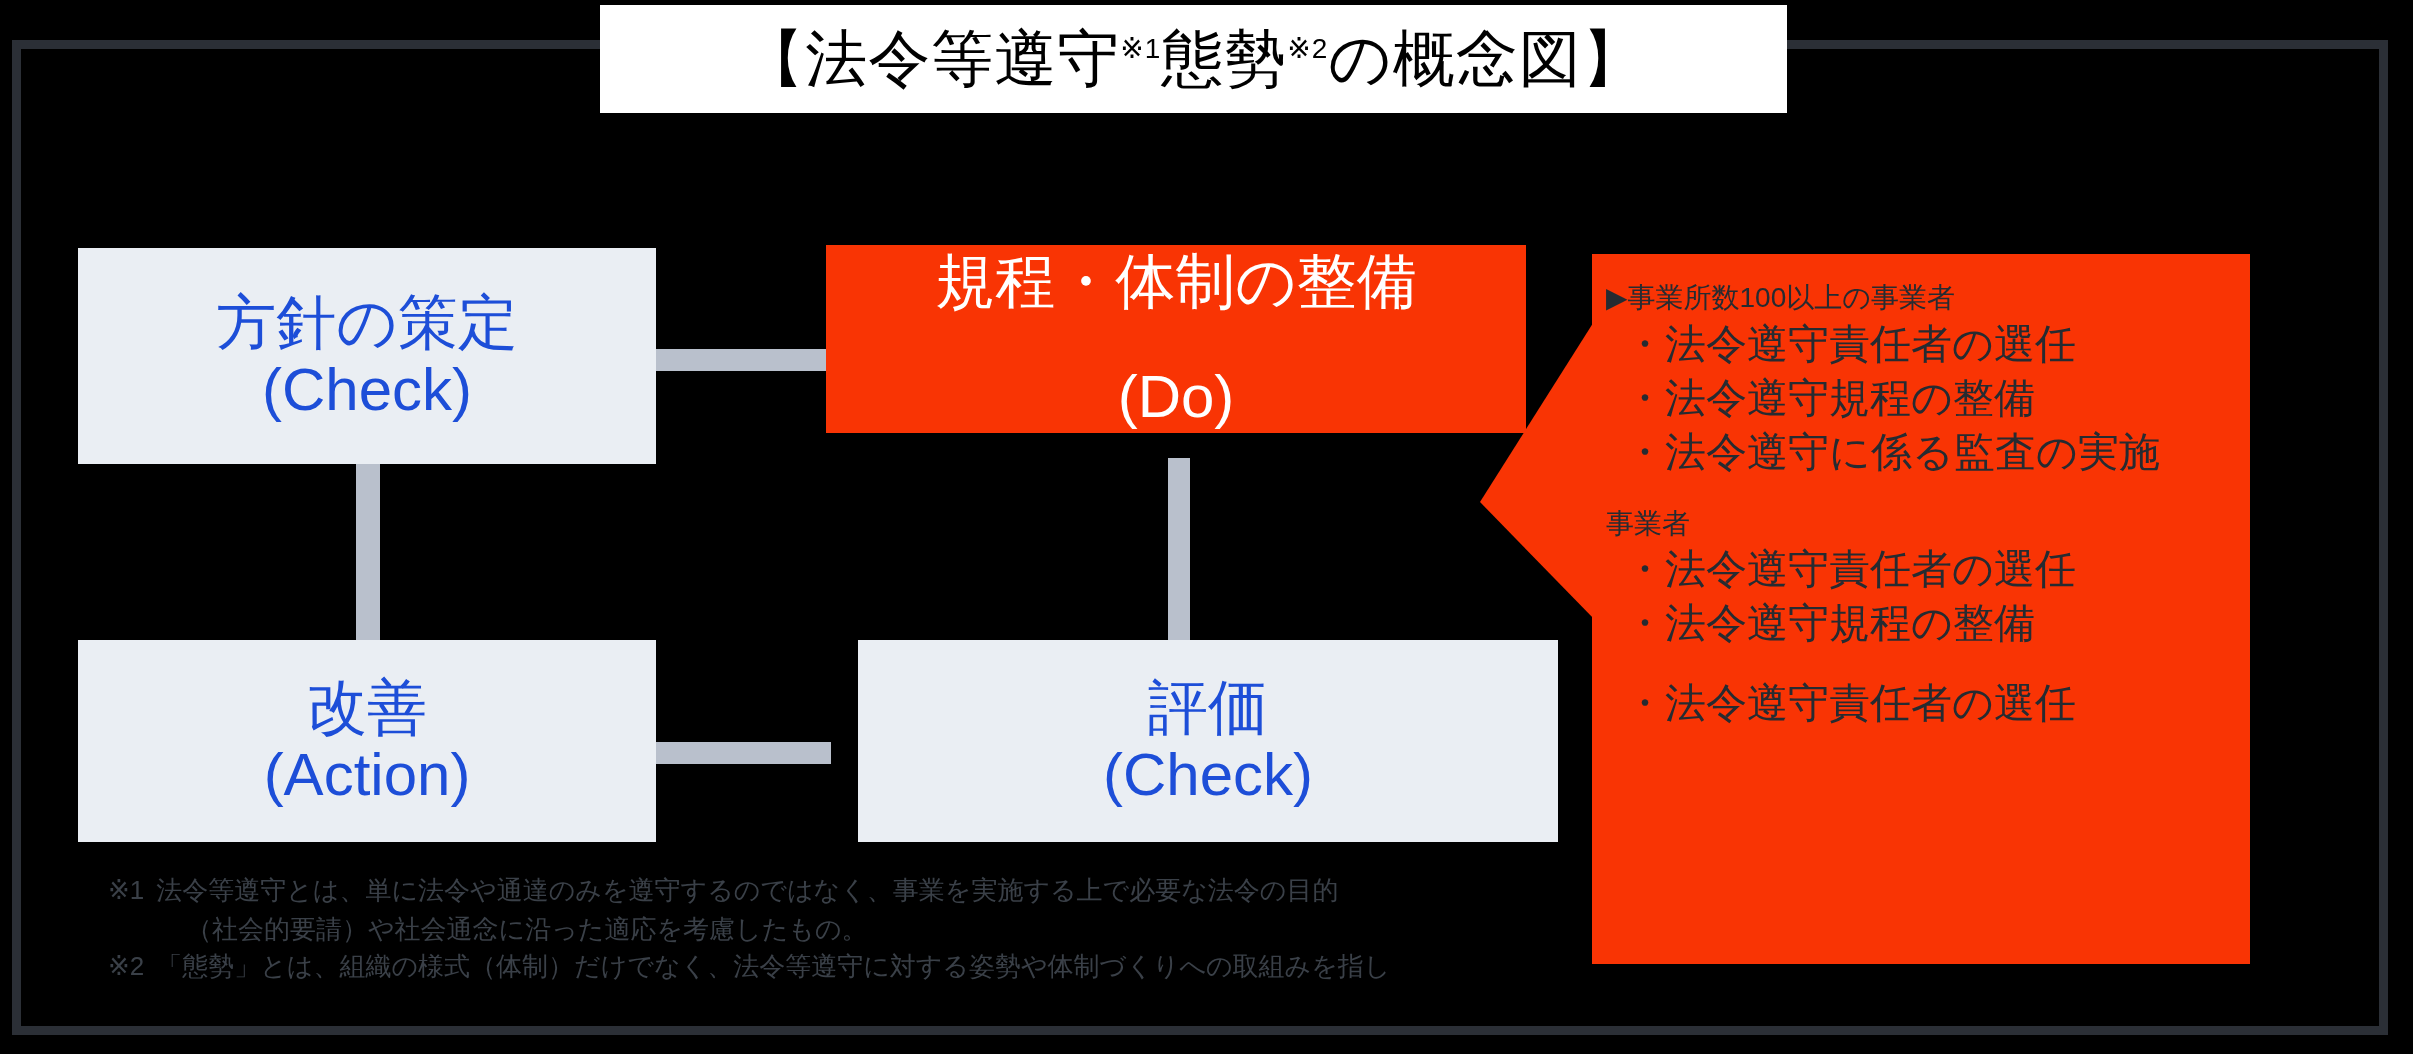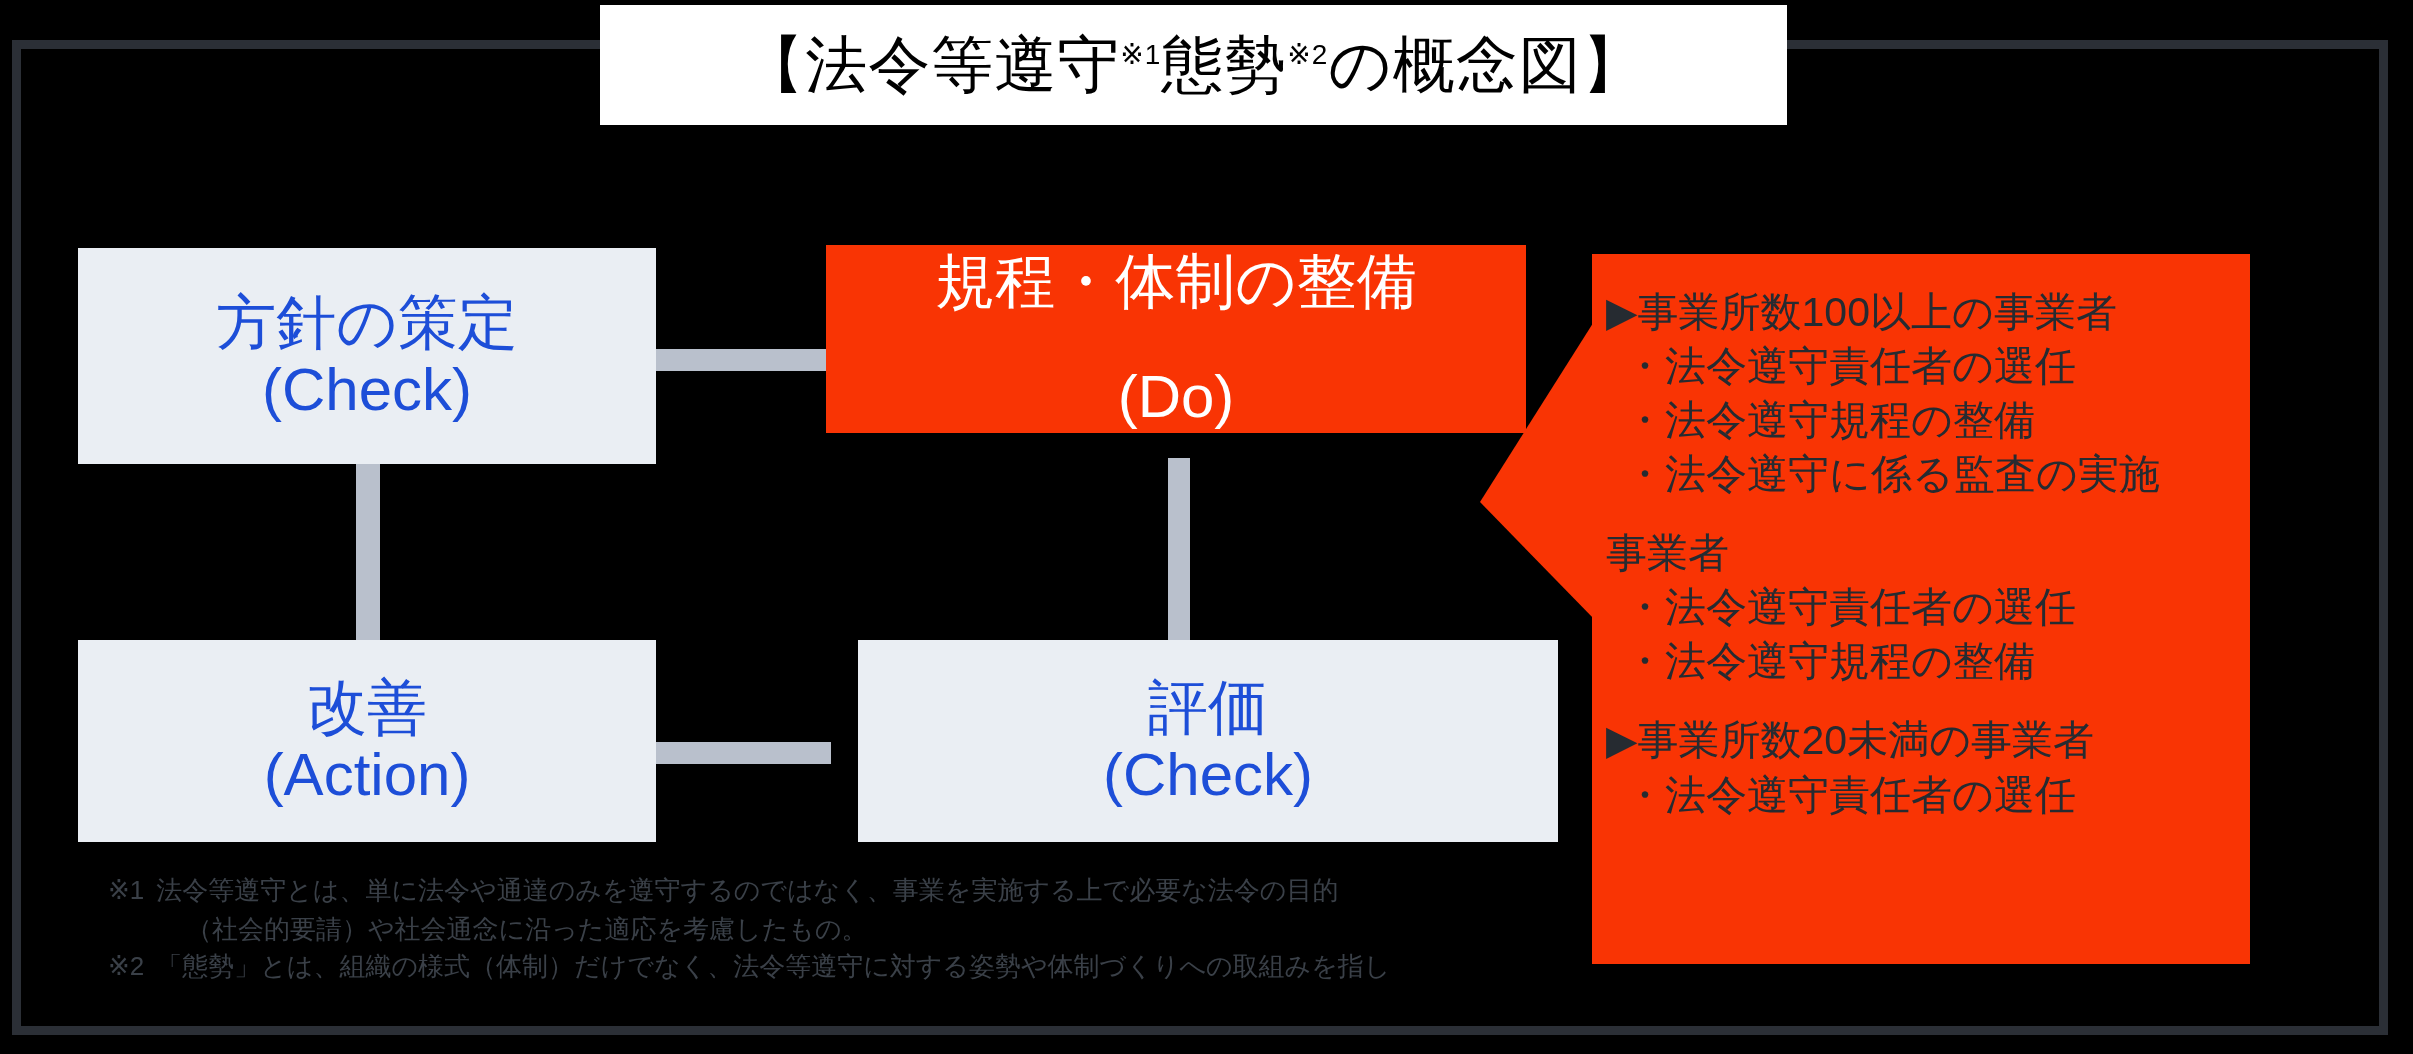--- a/index.html
+++ b/index.html
@@ -26,21 +26,21 @@
     box-sizing: border-box;
     background: #000000;
   }
 
   
   .title-box {
     position: absolute;
     left: 600px;
     top: 5px;
     width: 1187px;
-    height: 120px;
+    height: 108px;
     background: #ffffff;
     display: flex;
     align-items: center;
     justify-content: center;
     z-index: 40;
   }
   .title-text {
     font-size: 62px;
     color: #000000;
     letter-spacing: 1px;
@@ -134,24 +134,24 @@
     top: 320px;
     width: 115px;
     height: 300px;
     z-index: 24;
   }
   #callout-pointer svg { display: block; }
 
   .callout-group { margin-bottom: 30px; }
   .callout-group:last-child { margin-bottom: 0; }
   .callout-head {
-    font-size: 41px;
+    font-size: 28px;
     color: #262b31;
     line-height: 1.2;
-    margin: 12px 0 2px 0;
+    margin: 5px 0 2px 0;
   }
   .callout-item {
     font-size: 41px;
     color: #262b31;
     line-height: 1.22;
     margin: 4px 0 2px 18px;
   }
 
   
   #footnotes {
@@ -214,21 +214,20 @@
     <div class="callout-item">・法令遵守に係る監査の実施</div>
   </div>
 
   <div class="callout-group">
     <div class="callout-head">事業者</div>
     <div class="callout-item">・法令遵守責任者の選任</div>
     <div class="callout-item">・法令遵守規程の整備</div>
   </div>
 
   <div class="callout-group">
-    <div class="callout-head">▶事業所数20未満の事業者</div>
     <div class="callout-item">・法令遵守責任者の選任</div>
   </div>
 
 </div>
 
 <div id="footnotes">
   <div class="fn-row">
     <span class="fn-mark">※1</span>
     <span class="fn-body">法令等遵守とは、単に法令や通達のみを遵守するのではなく、事業を実施する上で必要な法令の目的</span>
   </div>

